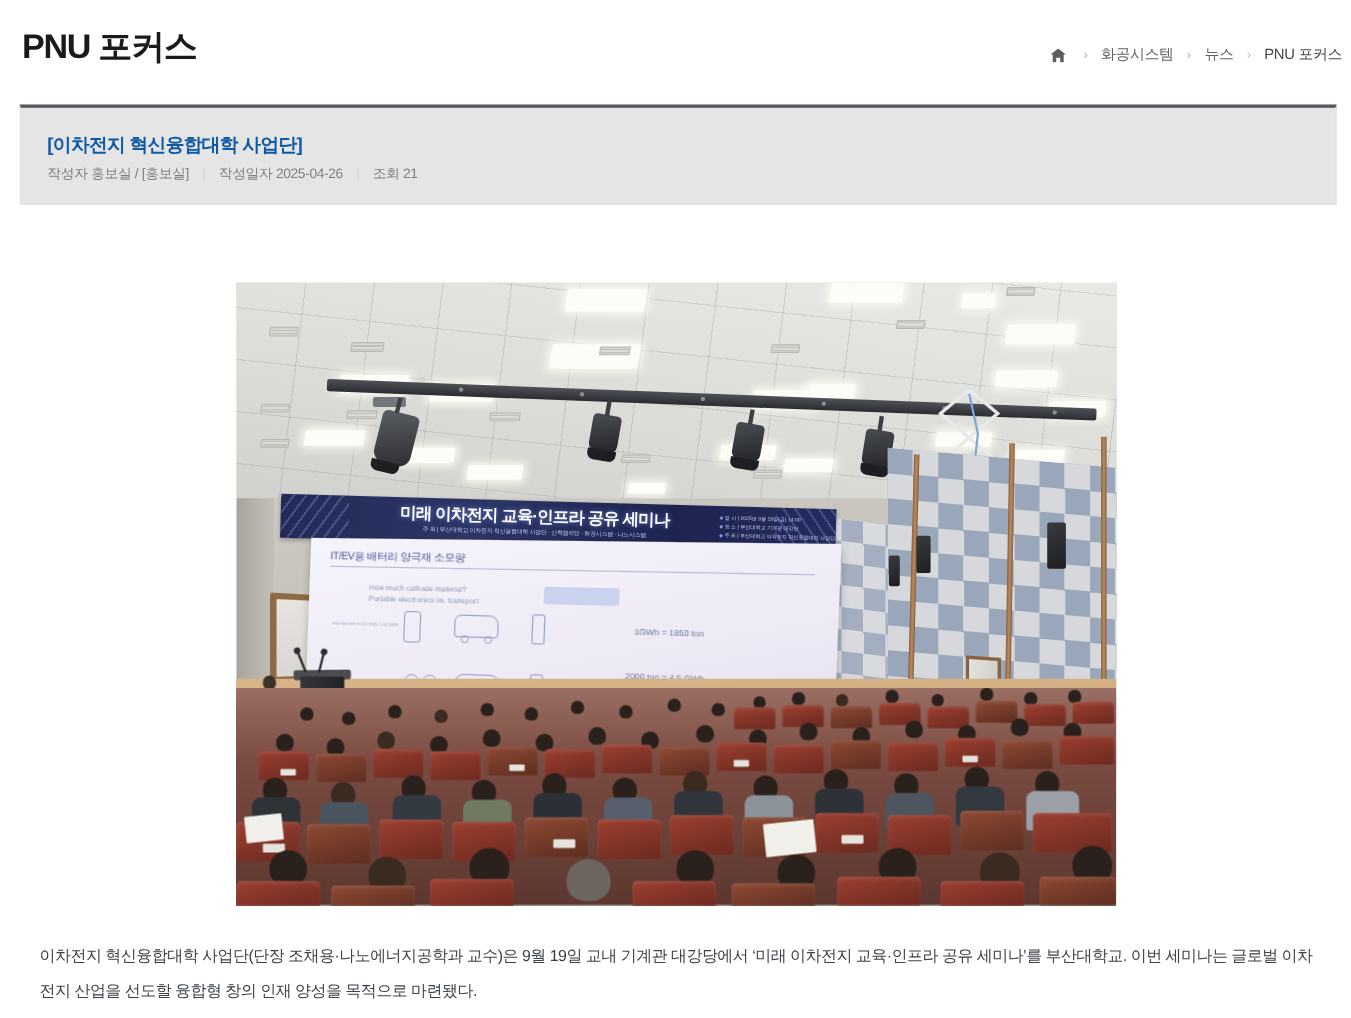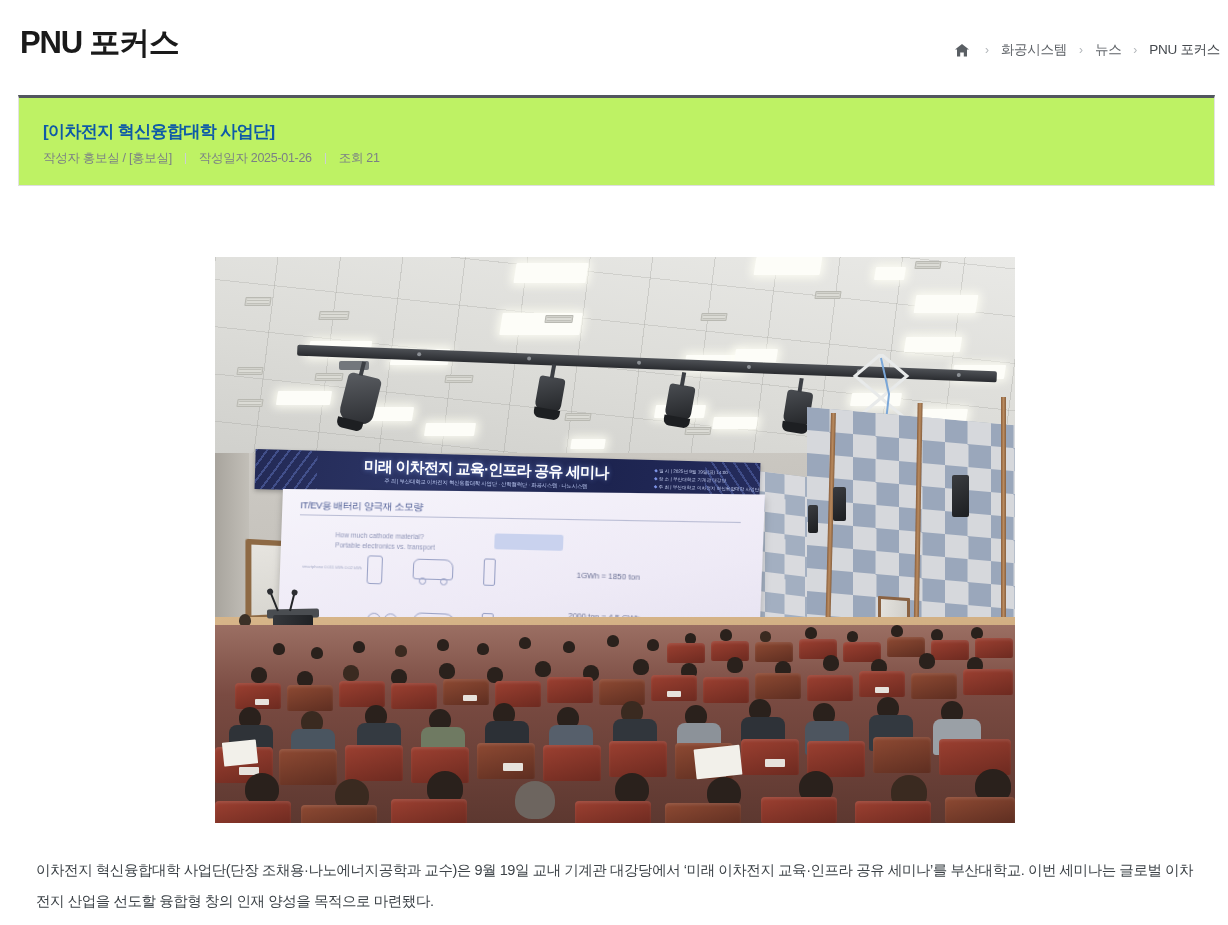--- a/index.html
+++ b/index.html
@@ -53,21 +53,21 @@
     color: #5f6368;
     letter-spacing: -0.3px;
   }
   .bc-item.current { color: #45494e; }
 
   
   .article-head {
     position: absolute;
     left: 18px; top: 95px;
     width: 1197px;
-    background: #bef264;
+    background: #e5e5e5;
     border-top: 3px solid #52565e;
     border-left: 1px solid #e2e2e2;
     border-right: 1px solid #e2e2e2;
     border-bottom: 1px solid #dedede;
     padding: 22px 24px 18px 24px;
   }
   .article-cat {
     font-size: 17px;
     font-weight: 700;
     color: #0e5aa7;
@@ -544,21 +544,21 @@
     <span class="bc-sep">›</span>
     <span class="bc-item current">PNU 포커스</span>
   </nav>
 </div>
 
 <section class="article-head">
   <div class="article-cat">[이차전지 혁신융합대학 사업단]</div>
   <div class="article-meta">
     <span>작성자 홍보실 / [홍보실]</span>
     <i class="meta-sep"></i>
-    <span>작성일자 2025-01-26</span>
+    <span>작성일자 2025-04-26</span>
     <i class="meta-sep"></i>
     <span>조회 21</span>
   </div>
 </section>
 
 <figure class="photo-wrap">
   <div class="photo">
 
     <div class="ceiling">
       <div class="ceil-grid"></div>

